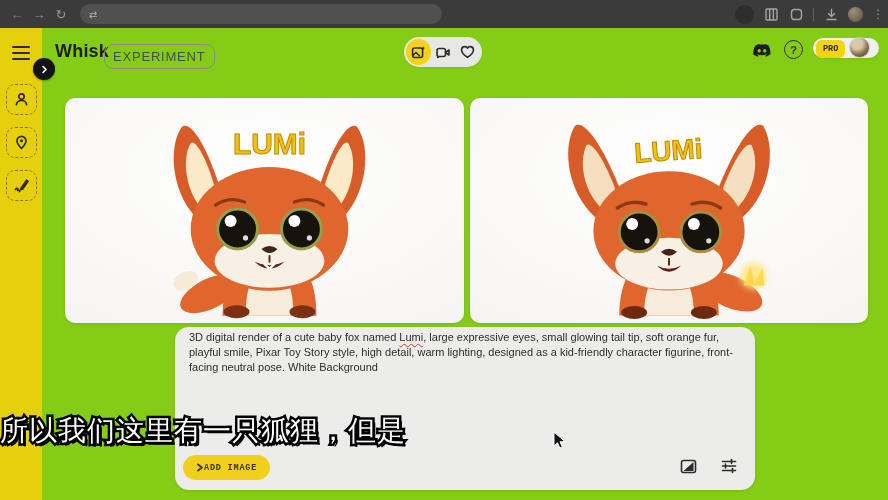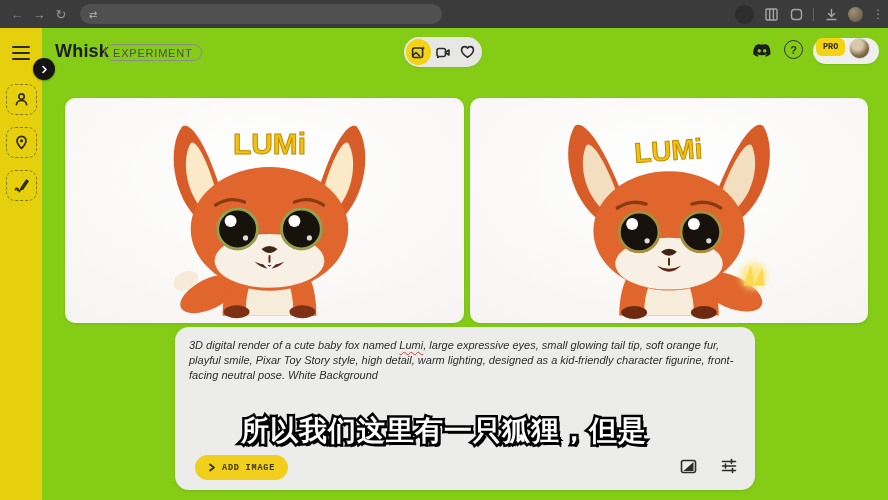--- a/index.html
+++ b/index.html
@@ -23,46 +23,46 @@
   
   .app { position:absolute; left:0; top:28px; width:888px; height:472px; background:#84cc16; }
   .sidebar { position:absolute; left:0; top:0; width:42px; height:472px; background:#e6cf0c; }
   .hamburger { position:absolute; left:12px; top:18px; width:18px; height:14px; display:flex; flex-direction:column; justify-content:space-between; }
   .hamburger i { display:block; height:2.2px; background:#2e2a00; border-radius:2px; }
   .side-btn { position:absolute; left:6px; width:31px; height:31px; border:1.6px dashed rgba(62,56,2,.6); border-radius:9px; display:flex; align-items:center; justify-content:center; }
   .collapse-btn { position:absolute; left:33px; top:30px; width:22px; height:22px; background:#141414; border-radius:50%; display:flex; align-items:center; justify-content:center; box-shadow:0 1px 2px rgba(0,0,0,.3); }
 
   
   .app-title { position:absolute; left:55px; top:13px; font-size:18px; font-weight:bold; color:#1e1e1e; letter-spacing:.2px; }
-  .exp-badge { position:absolute; left:104px; top:16px; height:17px; padding:0 8px; border:1px solid #8b8b8b; border-radius:9px; font-size:11px; letter-spacing:.8px; color:#4c4c4c; display:flex; align-items:center; }
+  .exp-badge { position:absolute; left:104px; top:16px; height:25px; padding:0 8px; border:1px solid #8b8b8b; border-radius:9px; font-size:13px; letter-spacing:.8px; color:#4c4c4c; display:flex; align-items:center; }
   .mode-pill { position:absolute; left:404px; top:9px; width:78px; height:30px; background:#e7e7e5; border-radius:16px; display:flex; align-items:center; padding:0 2px; box-shadow:0 1px 2px rgba(0,0,0,.06); }
   .mode-item { width:26px; height:26px; display:flex; align-items:center; justify-content:center; border-radius:50%; }
   .mode-item.active { background:#f3d313; }
   .lib-pill { position:absolute; left:672px; top:13px; height:21px; padding:0 12px; border:1px solid #8b8b8b; border-radius:11px; display:flex; align-items:center; font-family:"Liberation Mono", monospace; font-size:8.5px; letter-spacing:.8px; color:#2c2c2c; background:transparent; }
   .discord-btn { position:absolute; left:751px; top:12px; width:22px; height:22px; display:flex; align-items:center; justify-content:center; }
   .help-btn { position:absolute; left:784px; top:12px; width:19px; height:19px; border:1.4px solid #333; border-radius:50%; display:flex; align-items:center; justify-content:center; font-size:11px; font-weight:bold; color:#333; }
-  .pro-pill { position:absolute; left:813px; top:10px; width:66px; height:26px; background:#efefed; border-radius:14px; display:flex; align-items:flex-start; padding:0 3px; box-shadow:0 1px 2px rgba(0,0,0,.08); }
+  .pro-pill { position:absolute; left:813px; top:10px; width:66px; height:20px; background:#efefed; border-radius:14px; display:flex; align-items:flex-end; padding:0 3px; box-shadow:0 1px 2px rgba(0,0,0,.08); }
   .pro-chip { height:18px; padding:0 7px; background:#f3d313; border-radius:6px; display:flex; align-items:center; font-family:"Liberation Mono", monospace; font-size:8.5px; font-weight:bold; color:#2e2a00; }
   .avatar { width:21px; height:21px; margin-left:4px; border-radius:50%; background:radial-gradient(circle at 38% 30%, #d8c7a8 0 30%, #8a6f4c 60%, #3f3422); border:1px solid #cfcfcf; }
 
   
   .img-card { position:absolute; top:70px; width:399px; height:225px; border-radius:10px; background:radial-gradient(120% 120% at 50% 35%, #ffffff 0%, #f6f4f2 70%, #edebe8 100%); box-shadow:0 1px 3px rgba(0,0,0,.10); overflow:hidden; }
   .img-card.left { left:65px; }
   .img-card.right { left:470px; width:398px; }
   .img-card svg { width:100%; height:100%; display:block; }
 
   
   .prompt-card { position:absolute; left:175px; top:299px; width:580px; height:163px; background:#ececeb; border-radius:14px; box-shadow:0 1px 3px rgba(0,0,0,.10); }
-  .prompt-text { position:absolute; left:14px; top:11px; width:548px; font-size:11px; line-height:1.38; color:#2d2d2d;font-style:italic; }
+  .prompt-text { position:absolute; left:14px; top:3px; width:548px; font-size:11px; line-height:1.38; color:#2d2d2d; }
   .squiggle { text-decoration:underline; text-decoration-style:wavy; text-decoration-color:#cf3b30; text-decoration-thickness:1px; text-underline-offset:2px; }
-  .add-image-btn { position:absolute; left:20px; bottom:10px; height:25px; padding:0 13px; background:#f0d01c; border:none; border-radius:13px; display:flex; align-items:center; gap:6px; font-family:"Liberation Mono", monospace; font-size:8.5px; font-weight:bold; letter-spacing:.8px; color:#3c3200; }
+  .add-image-btn { position:absolute; left:8px; bottom:10px; height:25px; padding:0 13px; background:#f0d01c; border:none; border-radius:13px; display:flex; align-items:center; font-family:"Liberation Mono", monospace; font-size:8.5px; font-weight:bold; letter-spacing:.8px; color:#3c3200; }
   .prompt-icons { position:absolute; right:18px; bottom:12px; display:flex; gap:24px; align-items:center; }
 
   
-  .subs { position:absolute; left:0; width:888px; text-align:center; color:#fff; font-weight:bold; -webkit-text-stroke:5px #000; paint-order:stroke fill; text-shadow:3px 3px 0 #000; pointer-events:none; }
+  .subs { position:absolute; left:0; width:888px; text-align:left; color:#fff; font-weight:normal; -webkit-text-stroke:5px #000; paint-order:stroke fill; text-shadow:3px 3px 0 #000; pointer-events:none; }
   .sub-zh { top:412px; font-size:28px; letter-spacing:1px; }
   .sub-en { top:448px; font-size:30px; letter-spacing:.5px; }
 
   
   .cursor { position:absolute; left:553px; top:403px; }
 
   .icon-stroke { stroke:#2e2a00; fill:none; stroke-width:1.7; stroke-linecap:round; stroke-linejoin:round; }
   .dark-stroke { stroke:#2c2c2c; fill:none; stroke-width:1.6; stroke-linecap:round; stroke-linejoin:round; }
 </style>
 </head>

